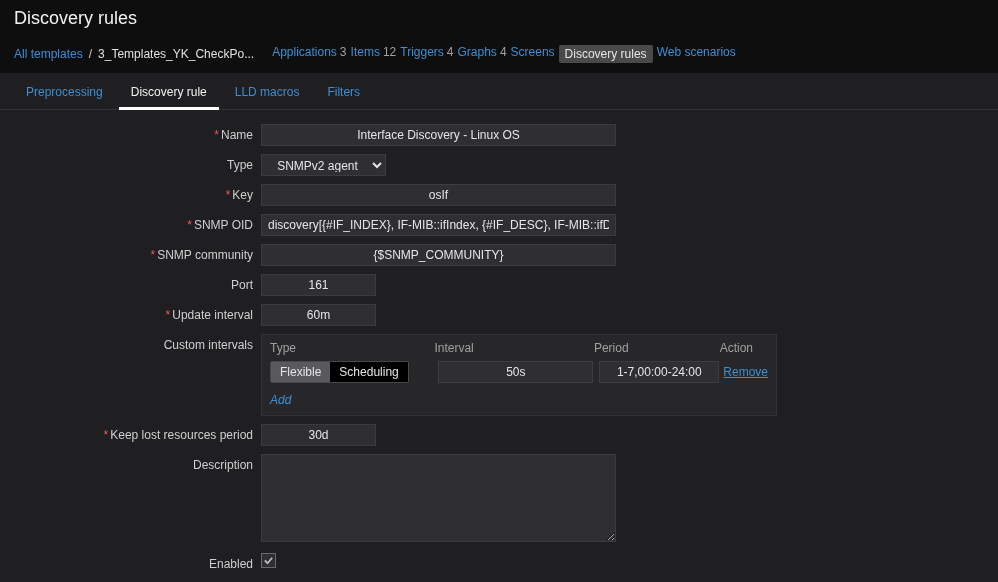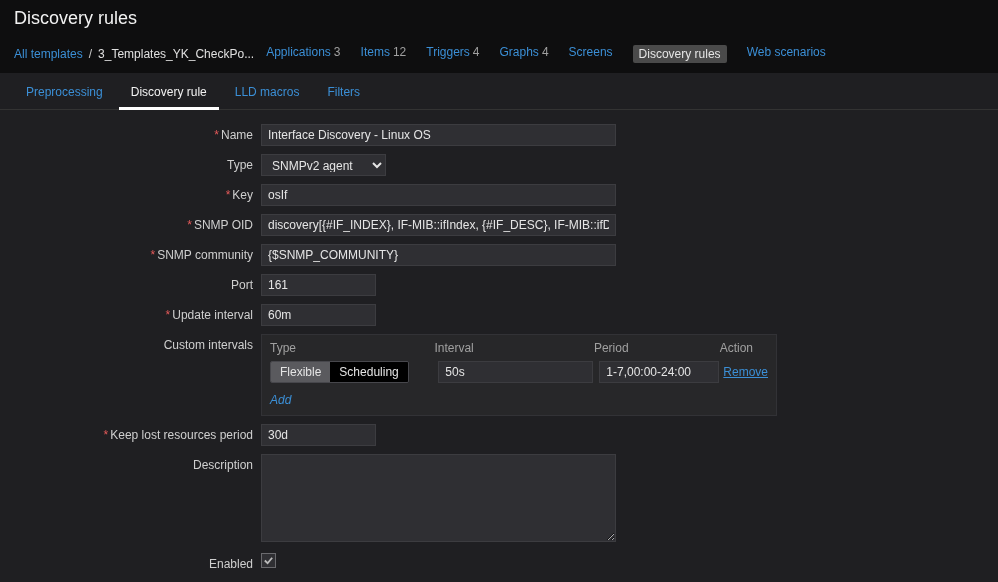--- a/index.html
+++ b/index.html
@@ -20,21 +20,21 @@
     padding: 6px 14px 10px;
     display: flex;
     align-items: center;
     gap: 6px;
     font-size: 12px;
     color: #60a5fa;
   }
   .breadcrumb-link { color: #3b8fd6; cursor: pointer; }
   .breadcrumb-sep { color: #ccc; }
   .breadcrumb-current { color: #e0e0e0; }
-  .nav-chips { display: flex; gap: 20px; margin-left: 6px; }
+  .nav-chips { display: flex; gap: 4px; margin-left: 12px; }
   .nav-chip { color: #3b8fd6; cursor: pointer; }
   .nav-chip .cnt { color: #a0a0a0; margin-left: 3px; }
   .nav-chip.active {
     background: #4a4a4a;
     color: #e5e5e5;
     padding: 2px 6px;
     border-radius: 2px;
     cursor: default;
   }
   .content {
@@ -78,20 +78,21 @@
   .label .req { color: #e45959; margin-right: 2px; }
   .value { flex: 1; }
   input[type=text], select, textarea {
     background: #2f2f33;
     border: 1px solid #3c3c40;
     color: #e5e5e5;
     font-size: 12px;
     padding: 3px 6px;
     height: 22px;
     font-family: inherit;
+    text-align: center;
   }
   textarea { height: 88px; resize: both; width: 355px; padding: 4px 6px;}
   select { height: 22px; }
   .w-wide { width: 355px; }
   .w-sm { width: 115px; }
   .w-xs { width: 125px; }
   .ci-box {
     background: #272729;
     border: 1px solid #323236;
     width: 516px;

